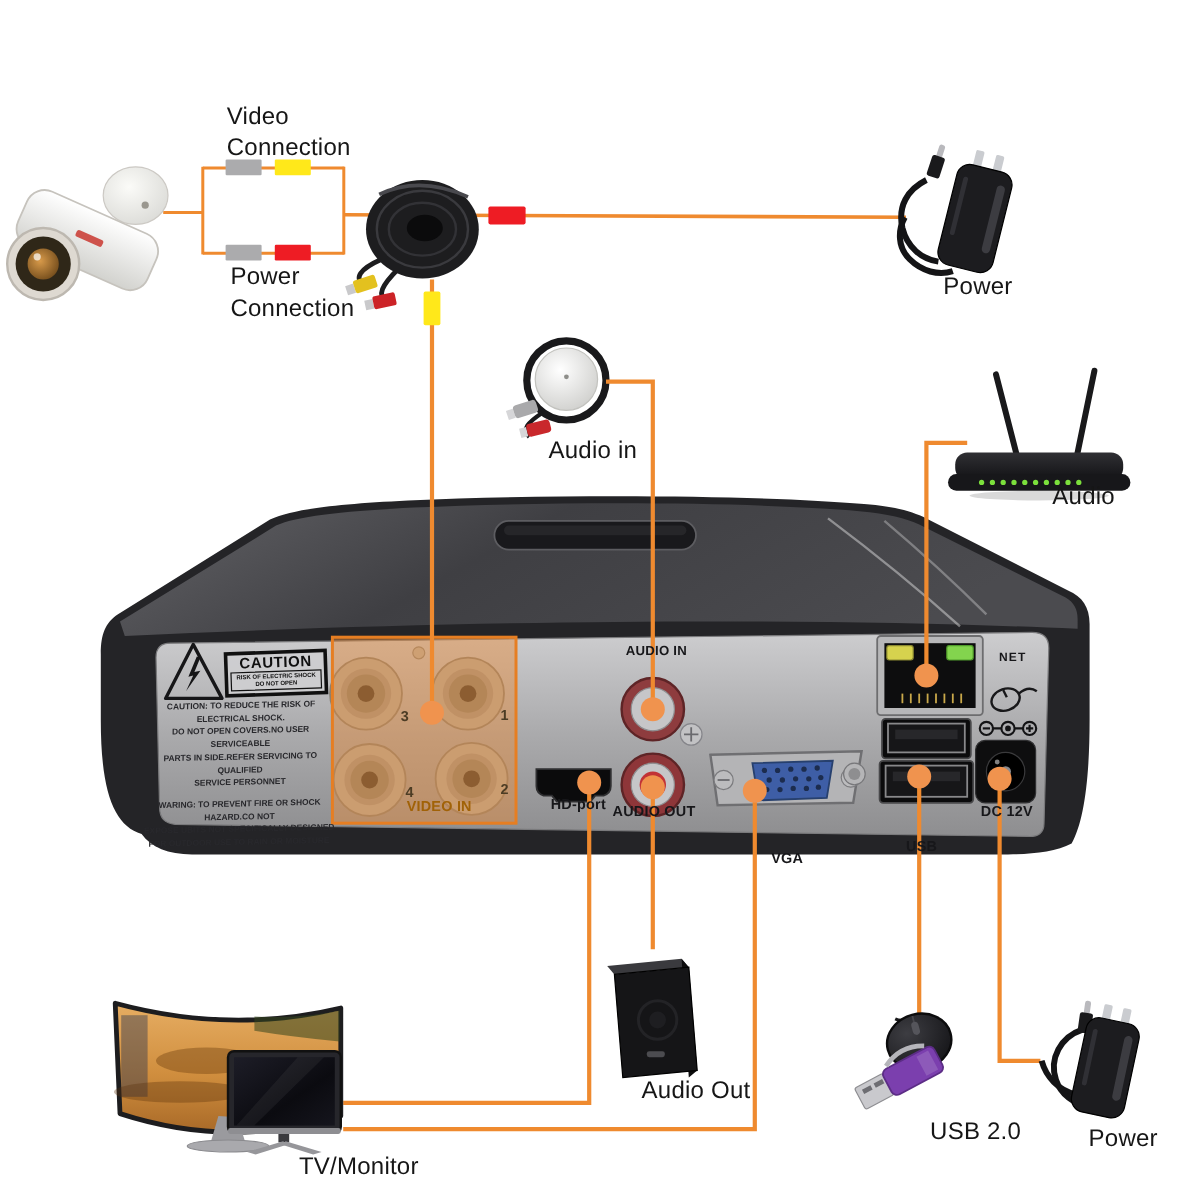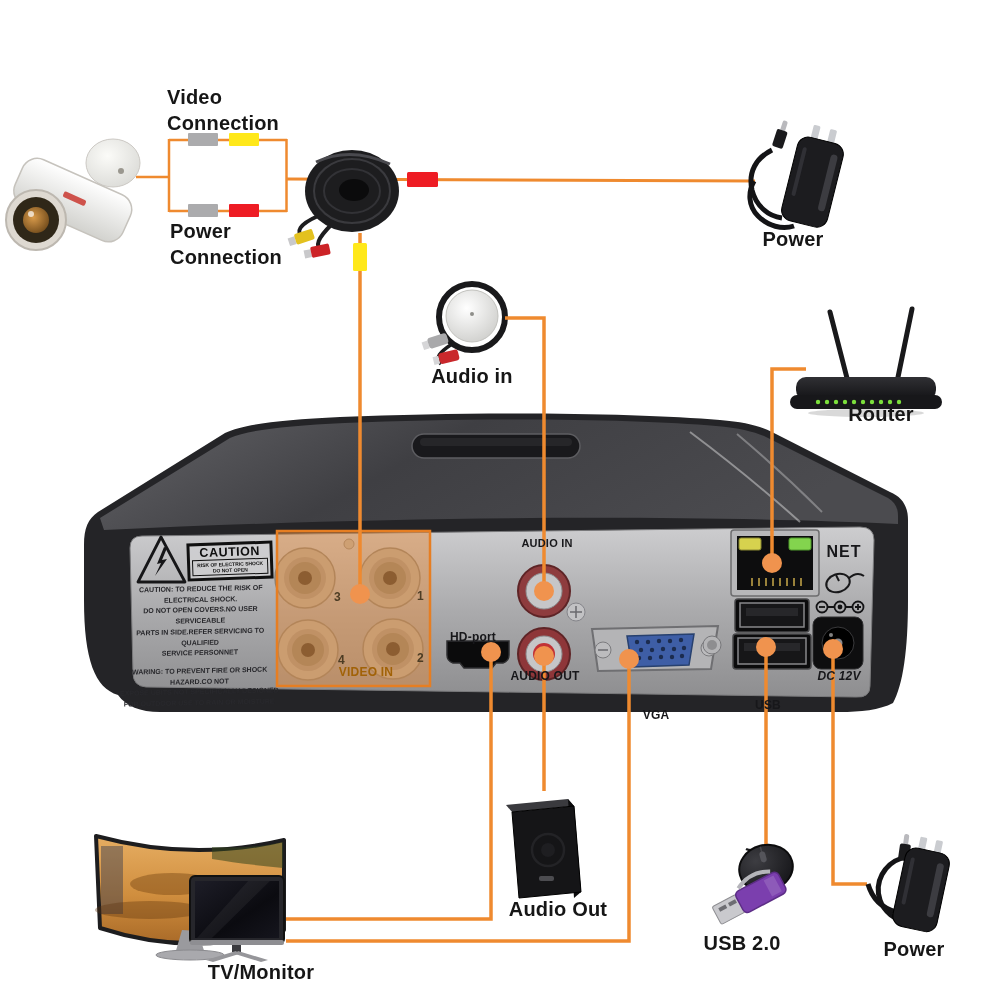--- a/index.html
+++ b/index.html
@@ -1,19 +1,19 @@
 <!DOCTYPE html>
 <html><head>
 <meta charset="utf-8">
 <style>
   html,body{margin:0;padding:0;background:#fff;}
   #canvas{position:relative;width:1000px;height:1000px;background:#ffffff;overflow:hidden;
           font-family:"Liberation Sans","DejaVu Sans",sans-serif;}
   #art{position:absolute;left:0;top:0;}
-  .lbl{position:absolute;font-weight:700;color:#161616;}
+  .lbl{position:absolute;font-weight:400;color:#161616;margin-left:22px;}
   .lbl-lg{font-size:20px;line-height:26px;letter-spacing:.2px;}
   .ctr{text-align:center;}
   .port-lbl{position:absolute;font-weight:700;color:#17171a;text-align:center;
             font-size:12px;letter-spacing:.2px;}
   .bnc-num{position:absolute;font-weight:700;font-size:12px;color:#4c3c24;}
   .videoin-lbl{color:#a16207;}
   .caution-badge{position:absolute;left:187px;top:542px;width:86px;border:3px solid #101010;
                  background:rgba(206,206,208,.92);transform:rotate(-2deg);text-align:center;
                  box-sizing:border-box;}
   .caution-badge .bar{font-weight:700;font-size:12.5px;line-height:14px;color:#101010;letter-spacing:.5px;}
@@ -399,33 +399,33 @@
 <div class="lbl lbl-lg" style="left:167px;top:84px;">
       <div>Video</div>
       <div>Connection</div>
     </div>
 <div class="lbl lbl-lg" style="left:170px;top:218px;">
       <div>Power</div>
       <div>Connection</div>
     </div>
 <div class="lbl lbl-lg ctr" style="left:753px;top:226px;width:80px;">Power</div>
 <div class="lbl lbl-lg ctr" style="left:429px;top:363px;width:86px;">Audio in</div>
-<div class="lbl lbl-lg ctr" style="left:840px;top:401px;width:82px;">Router</div>
+<div class="lbl lbl-lg ctr" style="left:840px;top:401px;width:82px;">Audio</div>
 <div class="lbl lbl-lg ctr" style="left:506px;top:896px;width:104px;">Audio Out</div>
-<div class="lbl lbl-lg ctr" style="left:198px;top:959px;width:126px;text-align:center;">TV/Monitor</div>
-<div class="lbl lbl-lg ctr" style="left:700px;top:930px;width:84px;">USB 2.0</div>
+<div class="lbl lbl-lg ctr" style="left:214px;top:959px;width:126px;text-align:center;">TV/Monitor</div>
+<div class="lbl lbl-lg ctr" style="left:749px;top:930px;width:84px;">USB 2.0</div>
 <div class="lbl lbl-lg ctr" style="left:874px;top:936px;width:80px;">Power</div>
 
 <div class="port-lbl" style="left:510px;top:537px;width:74px;font-size:11px;">AUDIO IN</div>
-<div class="port-lbl" style="left:441px;top:630px;width:64px;">HD-port</div>
+<div class="port-lbl" style="left:441px;top:663px;width:64px;text-align:right;">HD-port</div>
 <div class="port-lbl" style="left:506px;top:669px;width:78px;">AUDIO OUT</div>
 <div class="port-lbl" style="left:628px;top:708px;width:56px;">VGA</div>
-<div class="port-lbl" style="left:824px;top:543px;width:40px;font-size:16px;letter-spacing:1px;">NET</div>
+<div class="port-lbl" style="left:824px;top:543px;width:40px;font-size:10px;letter-spacing:1px;">NET</div>
 <div class="port-lbl" style="left:740px;top:698px;width:56px;">USB</div>
-<div class="port-lbl" style="left:806px;top:669px;width:66px;font-style:italic;">DC 12V</div>
+<div class="port-lbl" style="left:806px;top:669px;width:66px;">DC 12V</div>
 <div class="port-lbl videoin-lbl" style="left:316px;top:665px;width:100px;">VIDEO IN</div>
 <div class="bnc-num" style="left:334px;top:590px;">3</div>
 <div class="bnc-num" style="left:417px;top:589px;">1</div>
 <div class="bnc-num" style="left:338px;top:653px;">4</div>
 <div class="bnc-num" style="left:417px;top:651px;">2</div>
 
 <div class="caution-badge">
   <div class="bar">CAUTION</div>
   <div class="sub">
     <div>RISK OF ELECTRIC SHOCK</div>

